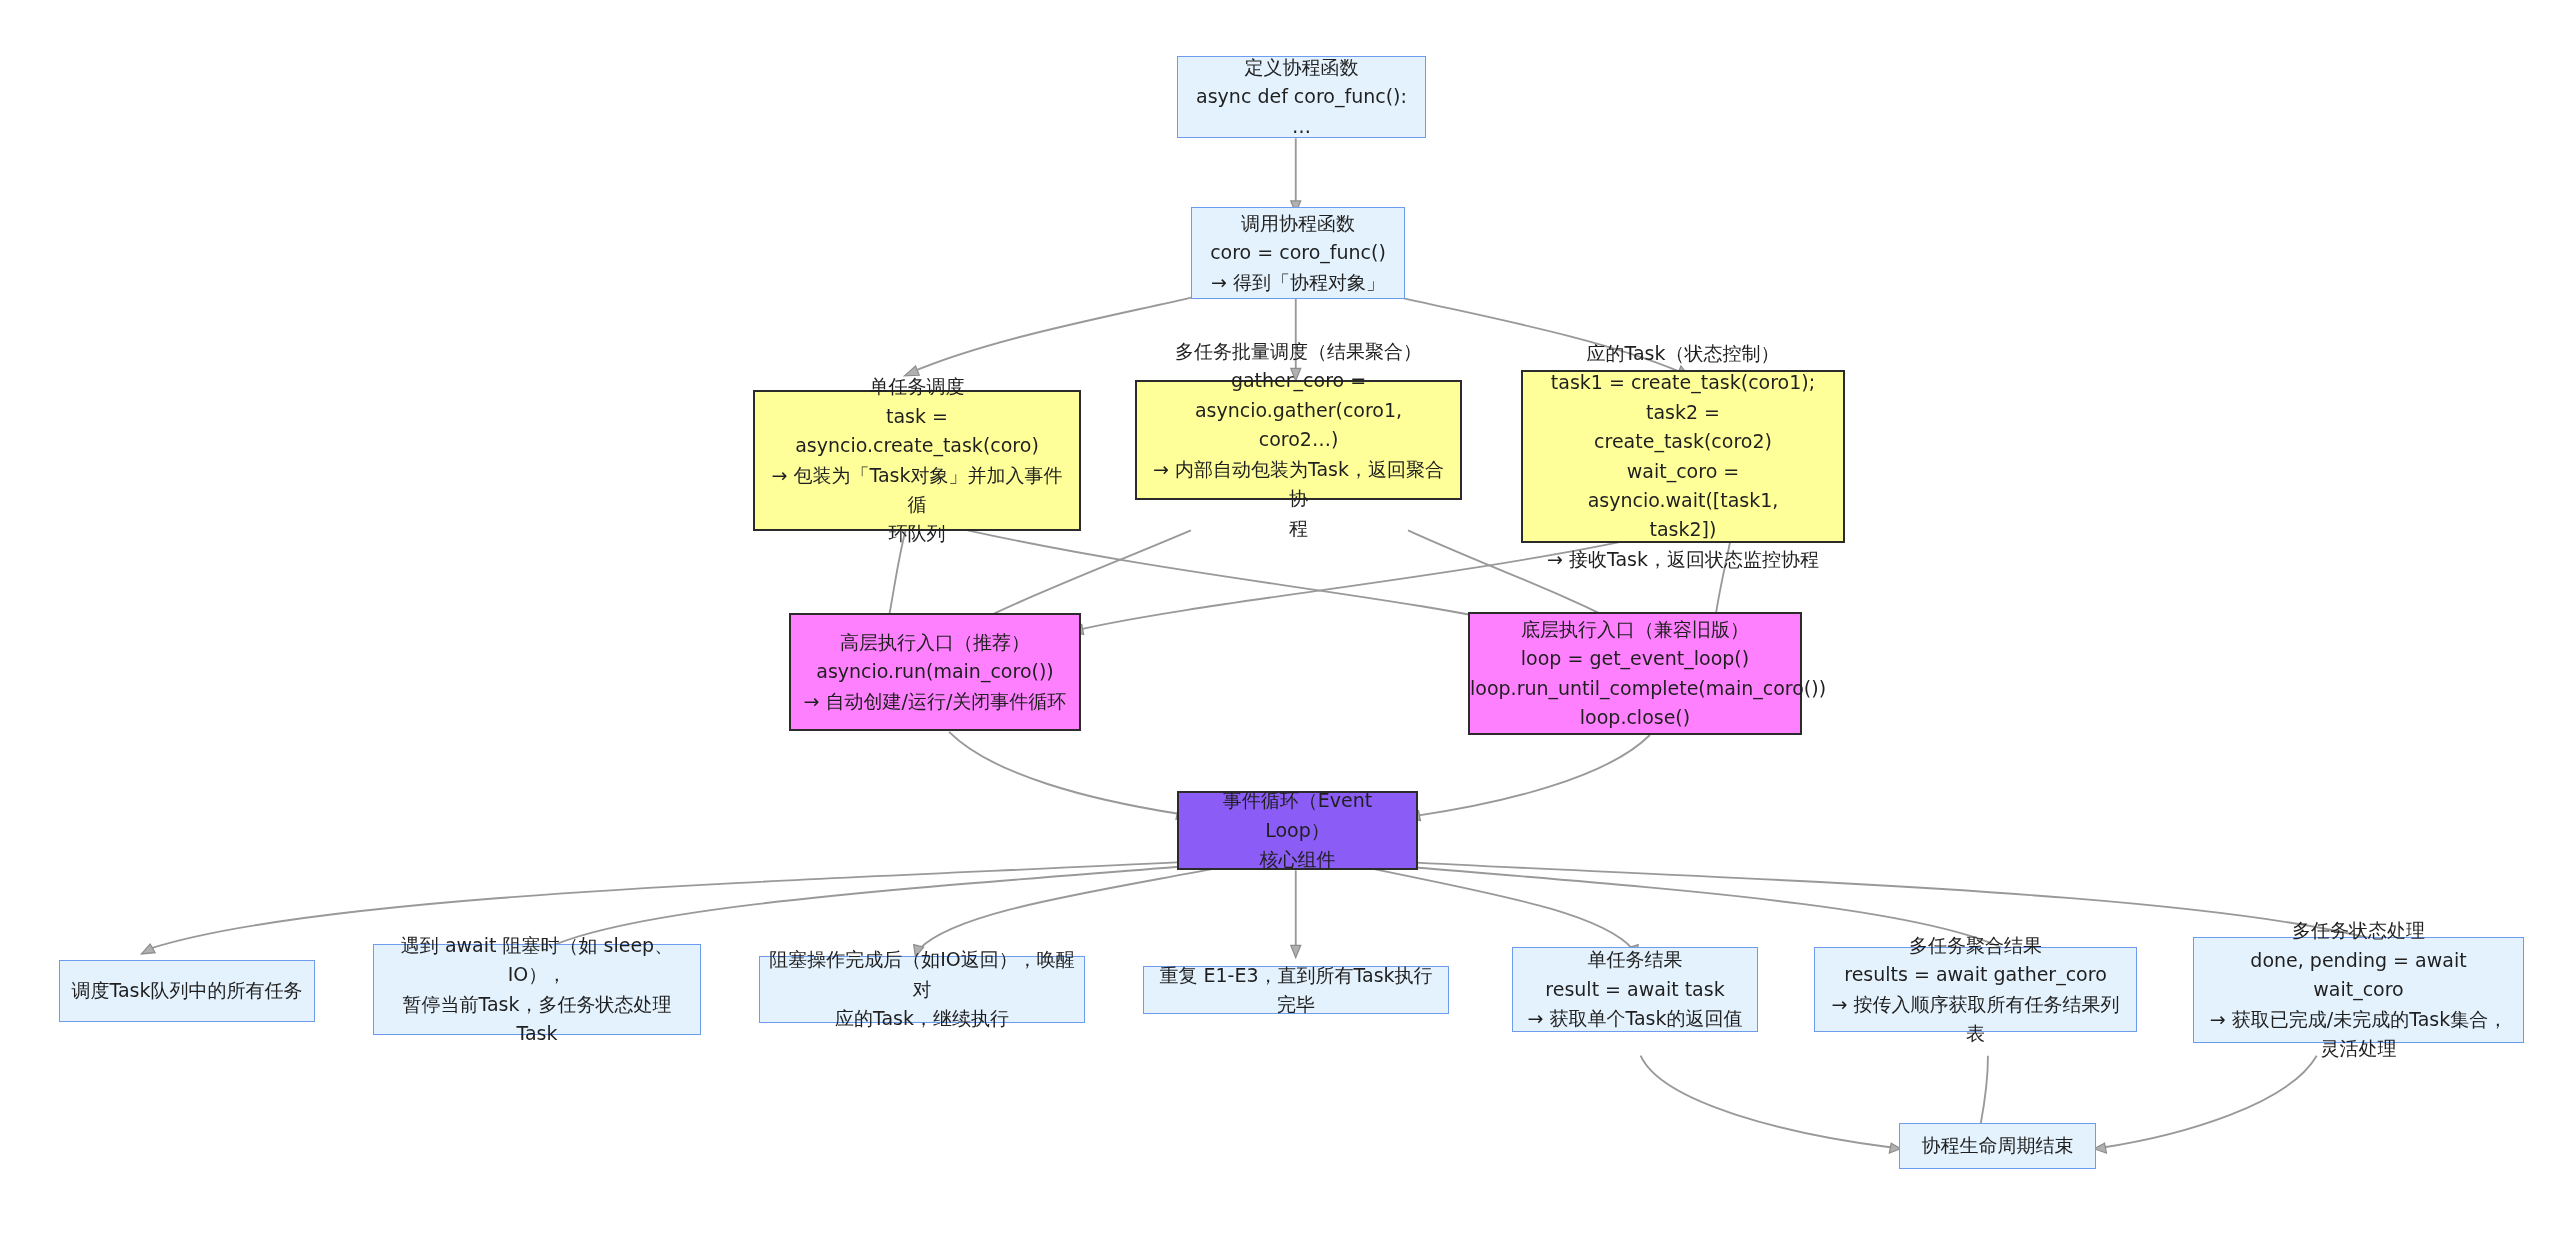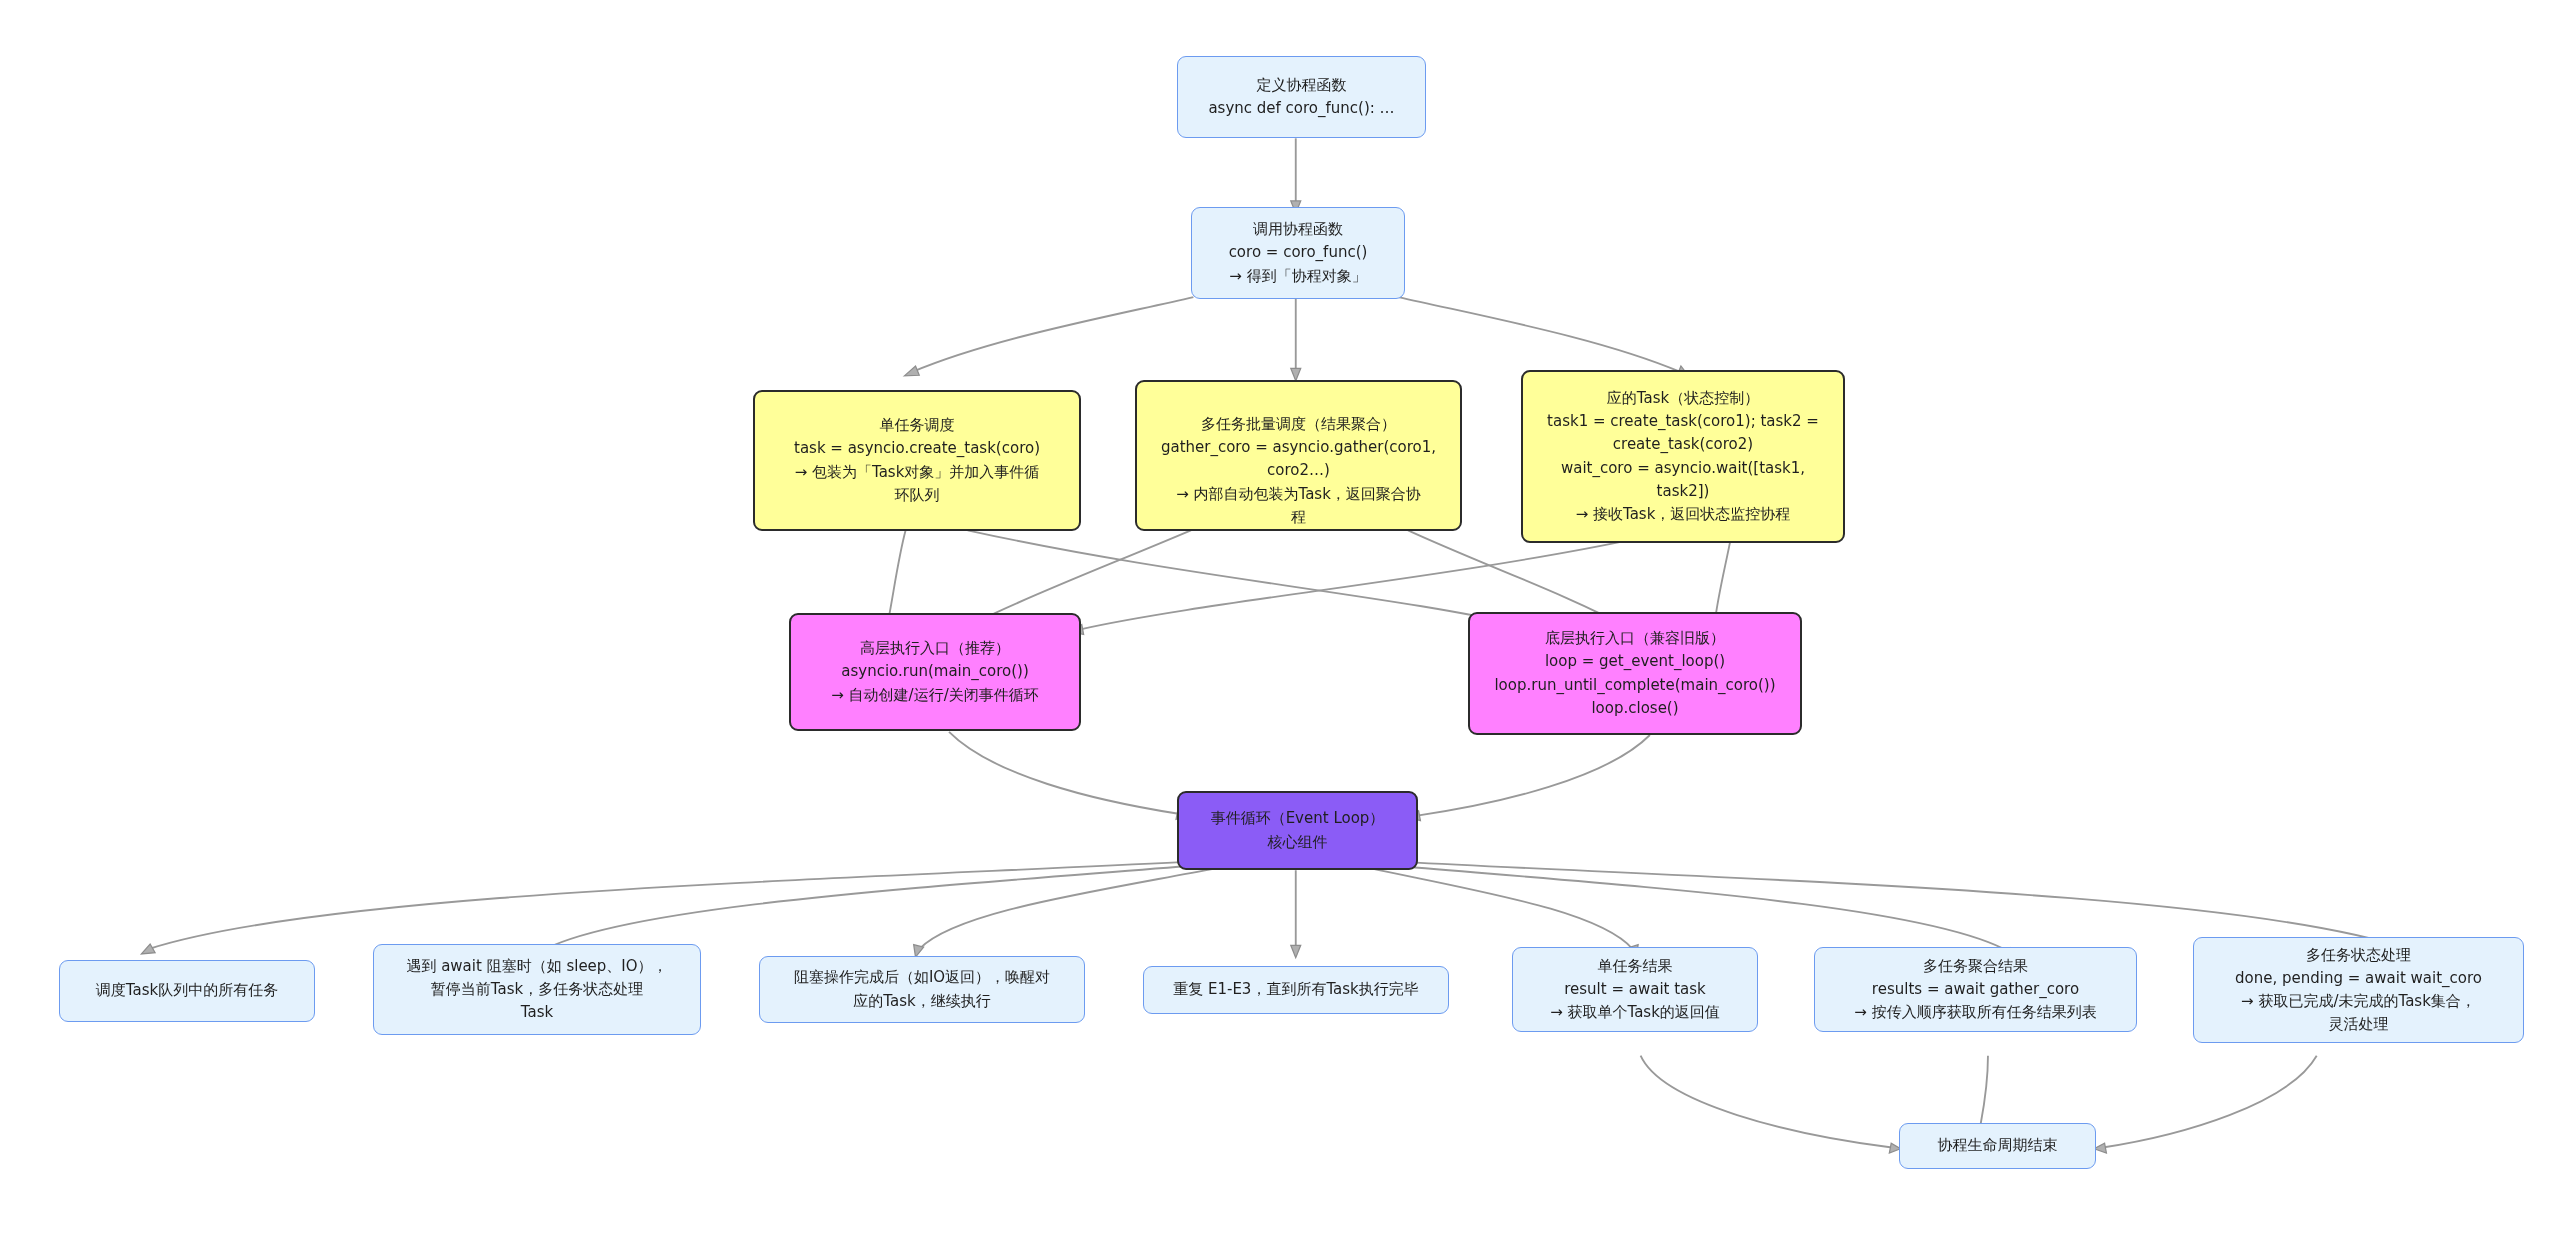--- a/index.html
+++ b/index.html
@@ -11,22 +11,21 @@
   #canvas{position:relative;width:2576px;height:1243px;}
   #edges{position:absolute;left:0;top:0;width:2576px;height:1243px;}
   .node{
     position:absolute;
     box-sizing:border-box;
     display:flex;align-items:center;justify-content:center;
     text-align:center;
     line-height:1.55;
     white-space:pre-line;
     color:#1f1f1f;
-    font-size:15px;
-    border-radius:9px;
+    font-size:19px;
   }
   .node .txt{display:block;width:100%;padding:0 8.7px;}
   
   .n-blue{
     background:#e4f2fd;
     border:1.9px solid #6c9bf0;
   }
   
   .n-yellow{
     background:#ffff99;
@@ -130,21 +129,21 @@
 → 得到「协程对象」</span>
   </div>
 
   <div class="node n-yellow" style="left:753px;top:390px;width:328px;height:141px;">
     <span class="txt">单任务调度
 task = asyncio.create_task(coro)
 → 包装为「Task对象」并加入事件循
 环队列</span>
   </div>
 
-  <div class="node n-yellow" style="left:1135px;top:380px;width:327px;height:151px;align-items:flex-end;">
+  <div class="node n-yellow" style="left:1135px;top:380px;width:327px;height:120px;">
     <span class="txt">多任务批量调度（结果聚合）
 gather_coro = asyncio.gather(coro1,
 coro2…)
 → 内部自动包装为Task，返回聚合协
 程</span>
   </div>
 
   <div class="node n-yellow" style="left:1521px;top:370px;width:324px;height:173px;">
     <span class="txt">应的Task（状态控制）
 task1 = create_task(coro1); task2 =

